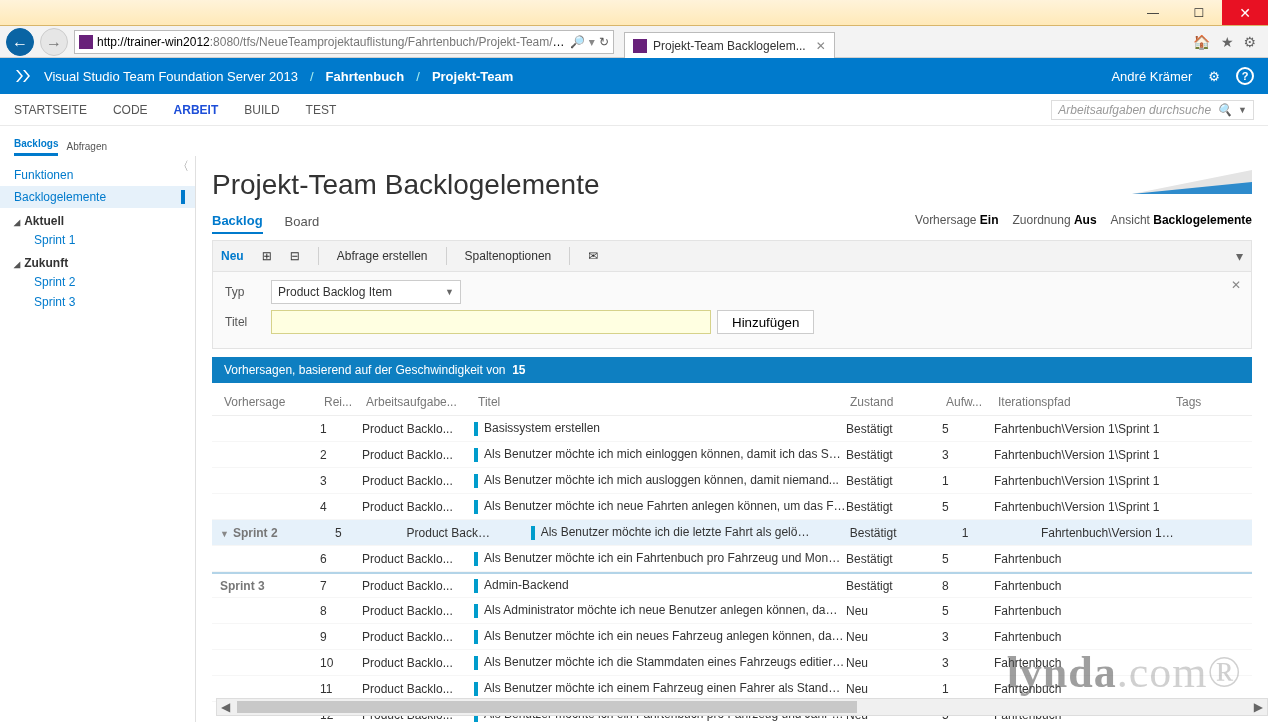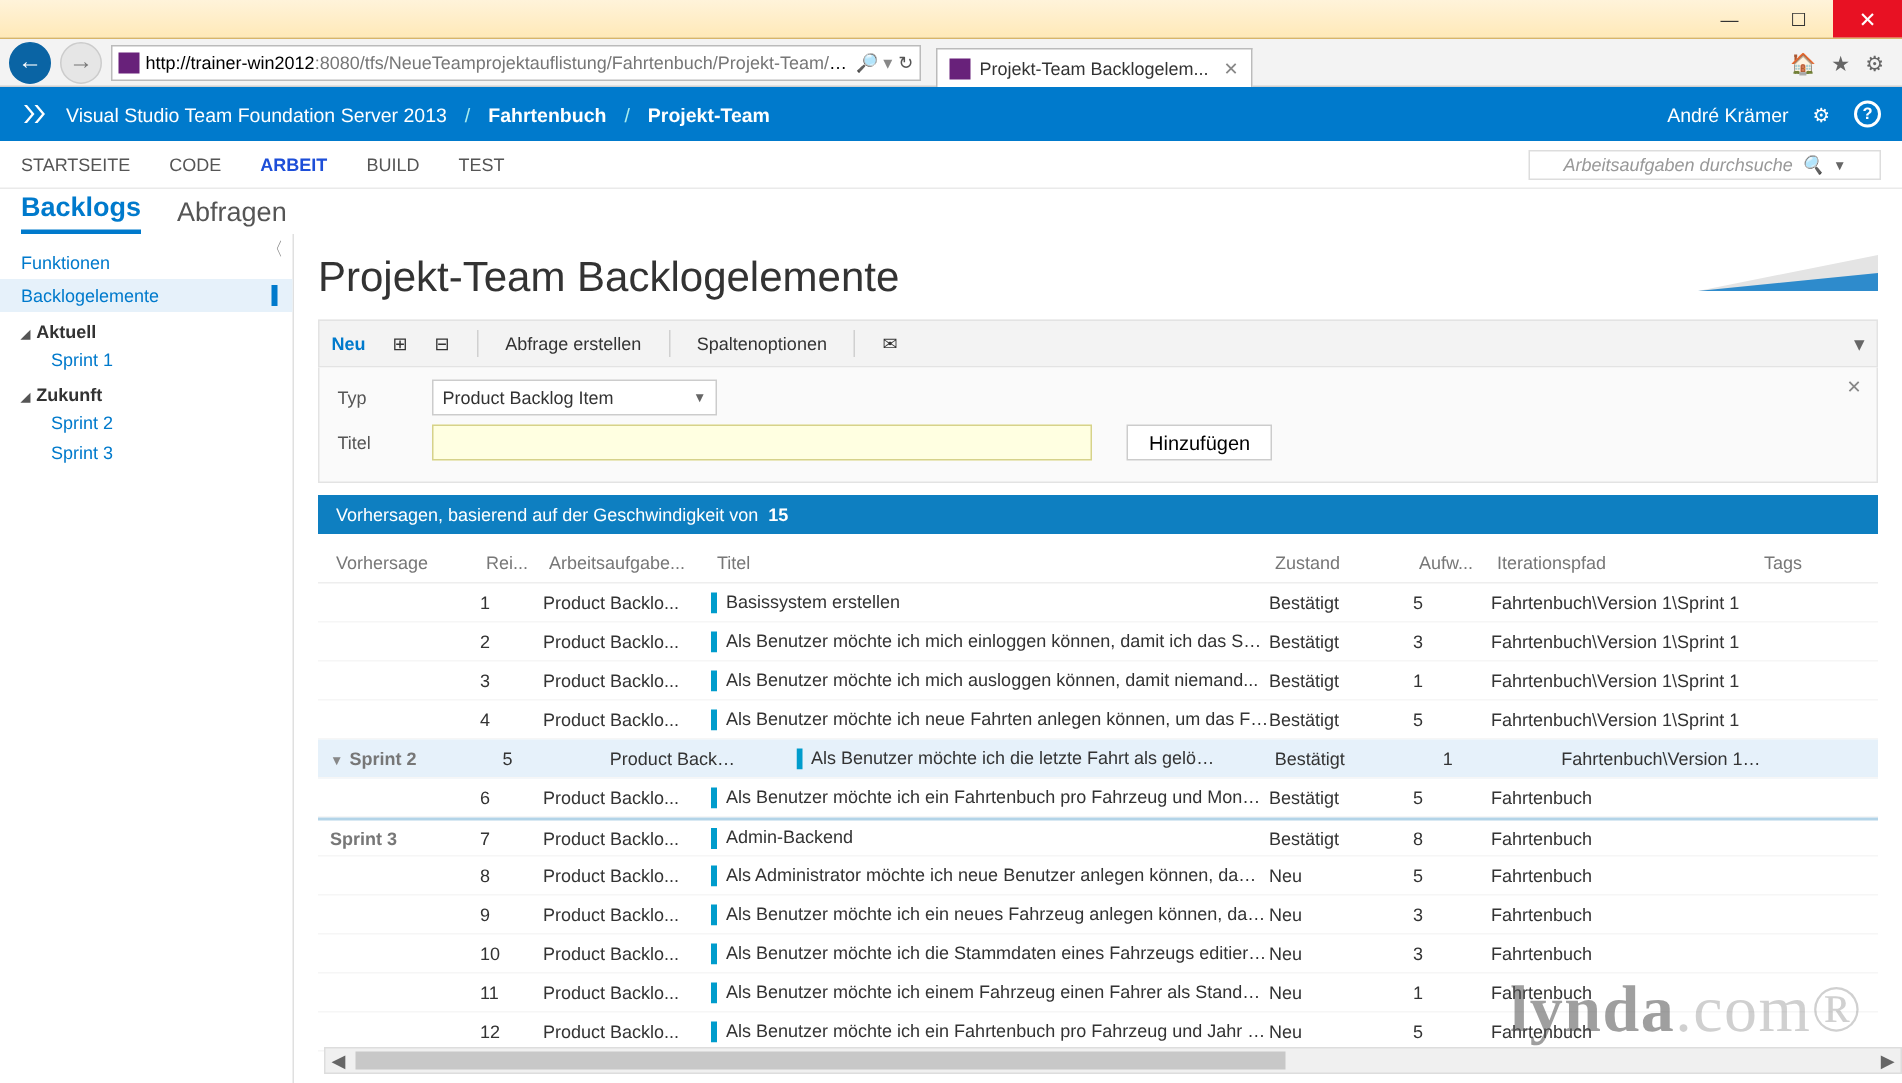--- a/index.html
+++ b/index.html
@@ -27,24 +27,24 @@
 
 .tfs-header { height: 36px; background:#007acc; color:#fff; display:flex; align-items:center; padding:0 14px; gap:12px; font-size:13px; }
 .tfs-header a { color:#fff; text-decoration:none; }
 .tfs-header .sep { color:#aee; }
 .tfs-logo { width:18px; height:18px; display:inline-flex; align-items:center; justify-content:center; }
 .tfs-right { margin-left:auto; display:flex; align-items:center; gap:16px; }
 
 
 .hub-nav { height:32px; display:flex; align-items:center; padding:0 14px; gap:26px; font-size:12px; color:#555; border-bottom:1px solid #eaeaea; }
 .hub-nav .item.active { color:#1d4ed8; font-weight:600; }
-.hub-search { margin-left:auto; display:flex; align-items:center; color:#999; border:1px solid #ddd; padding:2px 22px; gap:6px; font-style:italic; }
-
-
-.sub-nav { height:30px; display:flex; align-items:flex-end; padding:0 14px; gap:24px; font-size:18px; color:#555; }
+.hub-search { margin-left:auto; display:flex; align-items:center; color:#999; border:1px solid #ddd; padding:2px 6px; gap:6px; font-style:italic; }
+
+
+.sub-nav { height:30px; display:flex; align-items:flex-end; padding:0 14px; gap:8px; font-size:10px; color:#555; }
 .sub-nav .item { padding-bottom:4px; }
 .sub-nav .item.active { color:#007acc; font-weight:600; border-bottom:3px solid #007acc; }
 
 
 .work-area { display:flex; height: calc(722px - 26px - 32px - 36px - 32px - 30px); }
 .left-pane { width:196px; border-right:1px solid #e0e0e0; padding:8px 0; position:relative; font-size:12px; }
 .left-pane .collapse { position:absolute; top:2px; right:6px; color:#888; font-size:12px; }
 .lp-item { padding:4px 14px; color:#007acc; cursor:pointer; position:relative; }
 .lp-item.sel { background:#e6f1fa; }
 .lp-item.sel::after { content:""; position:absolute; right:10px; top:4px; bottom:4px; width:4px; background:#007acc; }
@@ -63,21 +63,21 @@
 
 
 .toolbar { background:#f3f3f3; border:1px solid #e3e3e3; display:flex; align-items:center; height:32px; padding:0 8px; gap:18px; color:#333; }
 .toolbar .btn { display:flex; align-items:center; gap:6px; font-size:12px; }
 .toolbar .btn.active { color:#007acc; font-weight:600; }
 .tb-sep { width:1px; height:18px; background:#d0d0d0; }
 .filter-icon { margin-left:auto; font-size:14px; color:#666; }
 
 
 .quick-add { background:#fafafa; border:1px solid #e3e3e3; border-top:none; padding:8px 12px; position:relative; }
-.qa-row { display:flex; align-items:center; gap:23px; margin-bottom:6px; }
+.qa-row { display:flex; align-items:center; gap:6px; margin-bottom:6px; }
 .qa-label { width:40px; color:#555; }
 .qa-select { width:190px; height:24px; border:1px solid #ccc; background:#fff; padding:0 6px; display:flex; align-items:center; justify-content:space-between; }
 .qa-input { width:440px; height:24px; border:1px solid #d6d28a; background:#ffffe1; }
 .qa-btn { height:24px; padding:0 14px; border:1px solid #ccc; background:#fff; }
 .qa-close { position:absolute; right:10px; top:6px; color:#888; cursor:pointer; }
 
 
 .forecast-bar { background:#0e7fc1; color:#fff; padding:6px 12px; font-size:12px; margin-top:8px; }
 .forecast-bar b { font-weight:600;margin-top:45px; }
 
@@ -193,20 +193,29 @@
     <div class="page-title">
       <span>Projekt-Team Backlogelemente</span>
       <span class="velocity-chart">
         <svg width="120" height="30" viewBox="0 0 120 30">
           <polygon points="0,28 120,28 120,4" fill="#e4e4e4"></polygon>
           <polygon points="0,28 120,28 120,16" fill="#2e8bcc"></polygon>
         </svg>
       </span>
     </div>
 
+    <div class="view-tabs">
+      <span class="vt active">Backlog</span>
+      <span class="vt">Board</span>
+      <div class="view-opts">
+        <span><span>Vorhersage</span>&nbsp;<b>Ein</b></span>
+        <span><span>Zuordnung</span>&nbsp;<b>Aus</b></span>
+        <span><span>Ansicht</span>&nbsp;<b>Backlogelemente</b></span>
+      </div>
+    </div>
 
     <div class="toolbar">
       <span class="btn active">Neu</span>
       <span class="btn">⊞</span>
       <span class="btn">⊟</span>
       <span class="tb-sep"></span>
       <span class="btn">Abfrage erstellen</span>
       <span class="tb-sep"></span>
       <span class="btn">Spaltenoptionen</span>
       <span class="tb-sep"></span>

